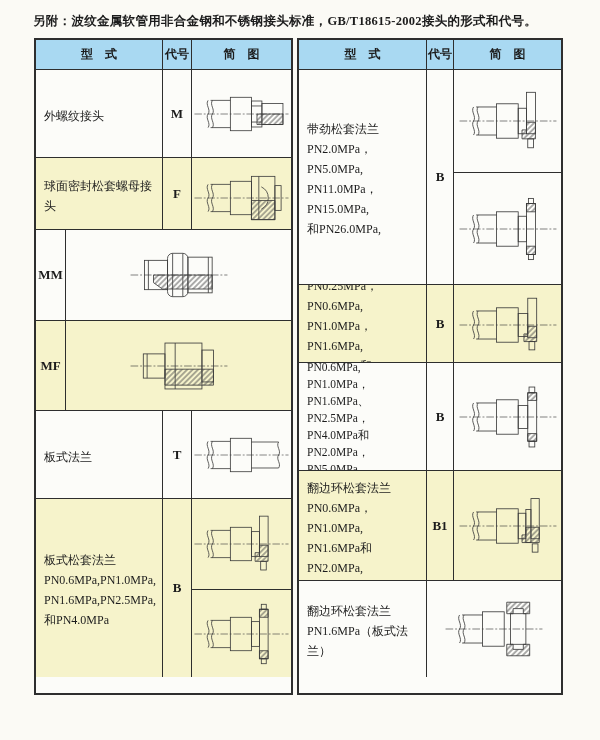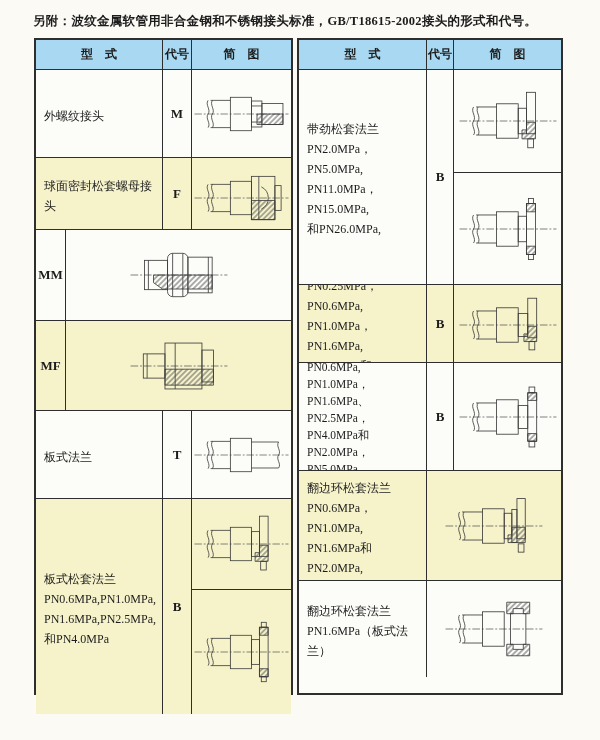--- a/index.html
+++ b/index.html
@@ -255,21 +255,21 @@
       <div class="cell code c-code">T</div>
       <div class="cell c-diag">
           <div class="subcell">
             <svg class="diag" viewBox="0 0 160 100">
               <use href="#sym-butt-weld-pipe"></use>
             </svg>
           </div>
         </div>
     </div>
 
-    <div class="trow hl" style="height:216px">
+    <div class="trow hl" style="height:179px">
       <div class="cell type c-type">板式松套法兰
 PN0.6MPa,PN1.0MPa,
 PN1.6MPa,PN2.5MPa,
 和PN4.0MPa</div>
       <div class="cell code c-code">B</div>
       <div class="cell c-diag">
         <div class="subcell fixed" style="height:90px">
             <svg class="diag" viewBox="0 0 160 100">
               <use href="#sym-plate-loose-flange-1"></use>
             </svg>
@@ -339,20 +339,21 @@
               <use href="#sym-flat-weld-flange-2"></use>
             </svg>
           </div>
         </div>
     </div>
 
     <div class="trow hl" style="height:110px">
       <div class="cell type c-type">翻边环松套法兰
 PN0.6MPa， PN1.0MPa,
 PN1.6MPa和PN2.0MPa,</div>
+      <div class="cell code c-code">B1</div>
       <div class="cell c-diag">
           <div class="subcell">
             <svg class="diag" viewBox="0 0 160 100">
               <use href="#sym-collar-loose-flange"></use>
             </svg>
           </div>
         </div>
     </div>
 
     <div class="trow" style="height:97px">

